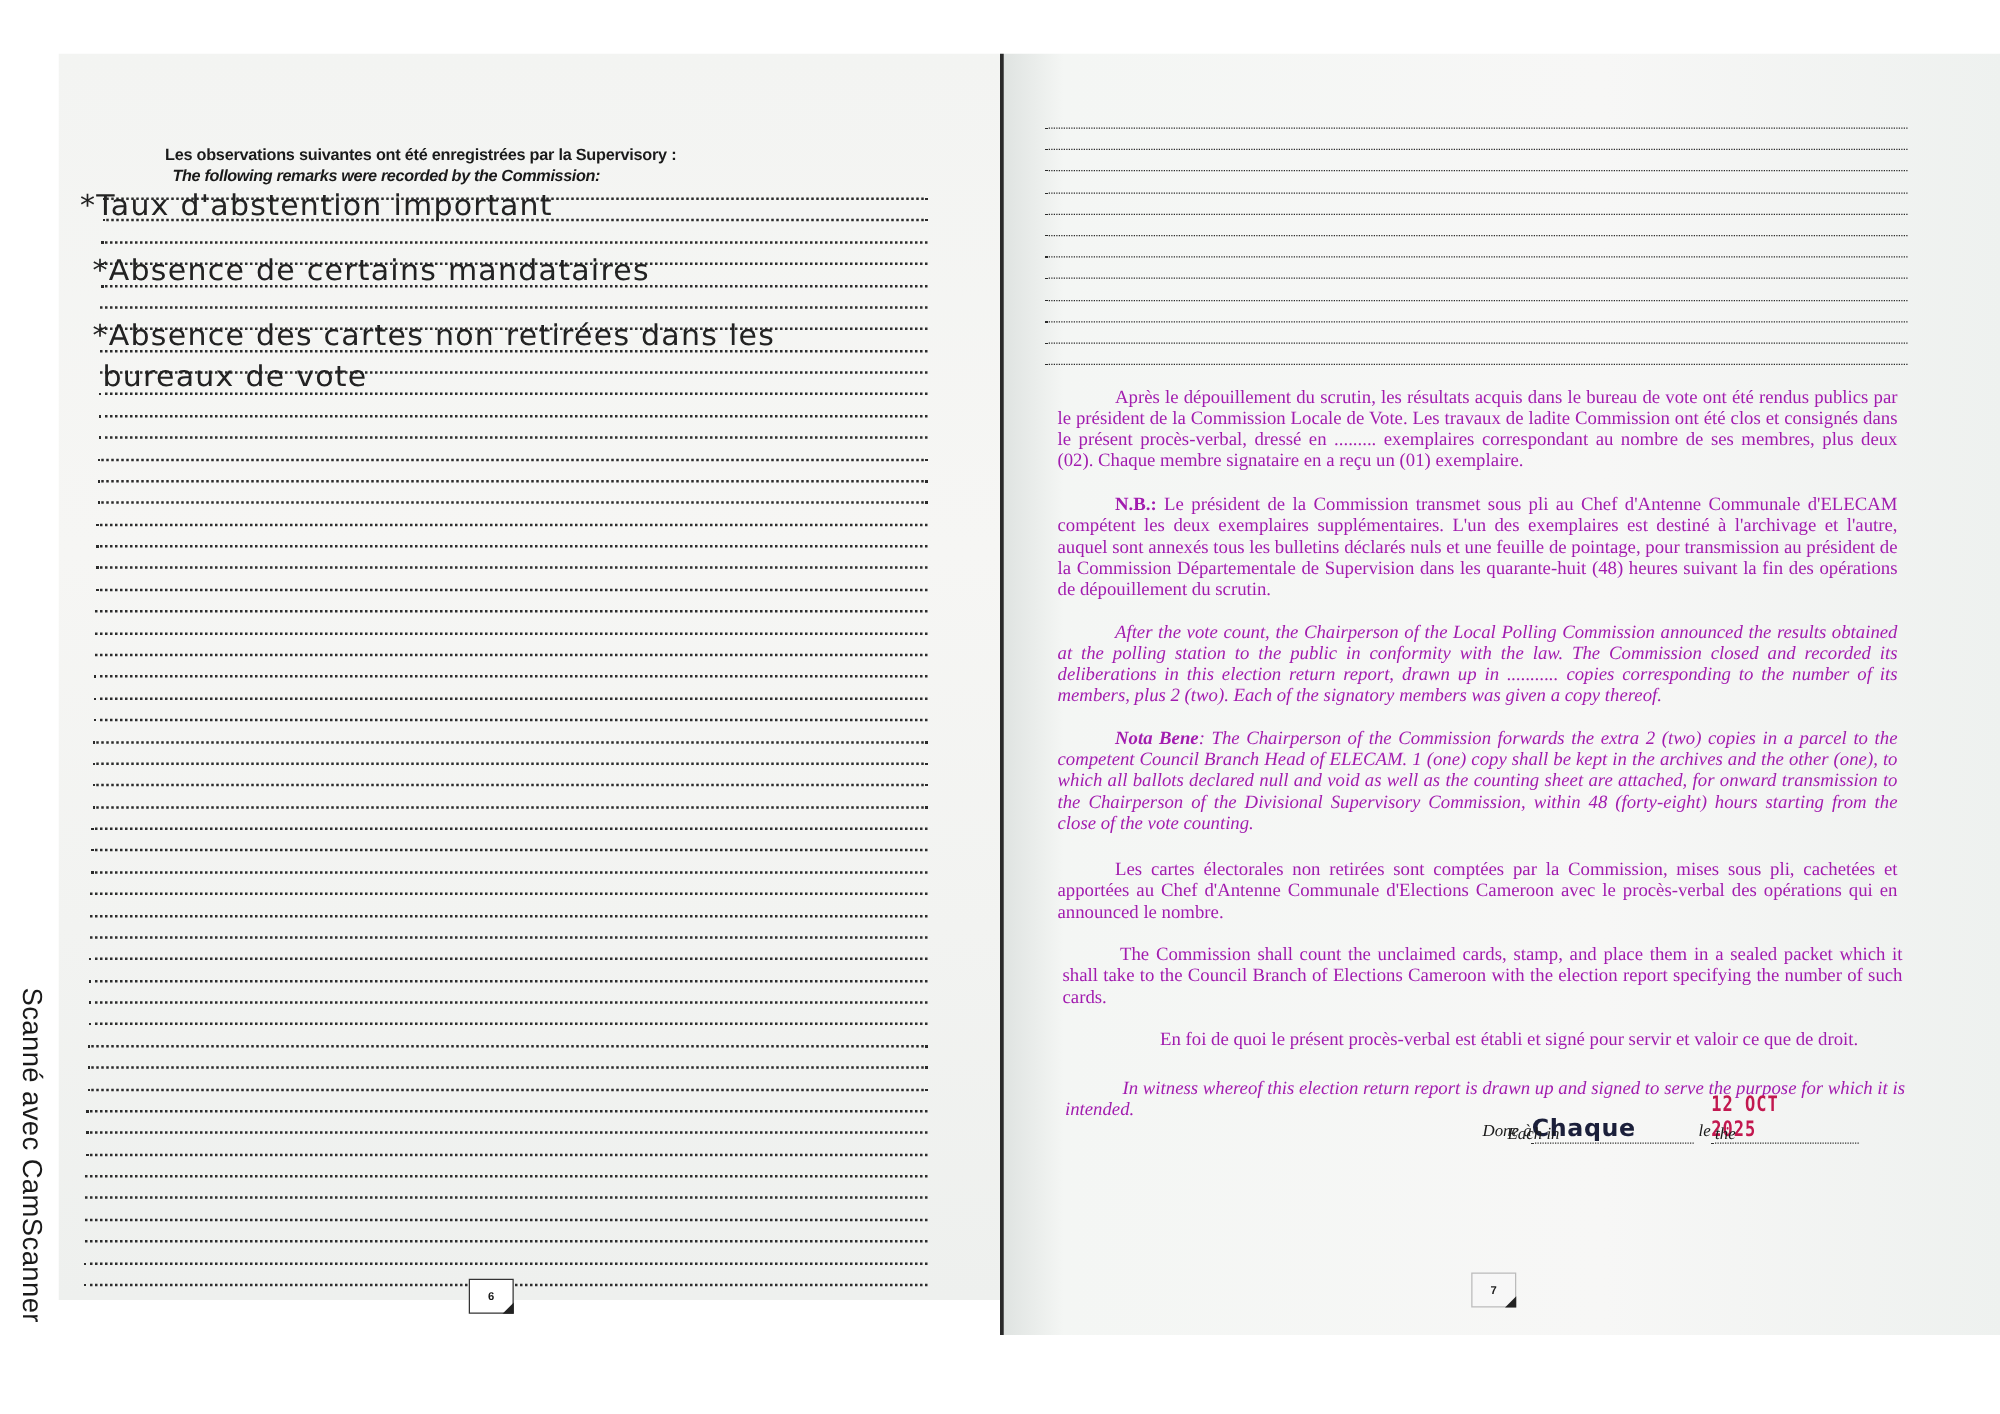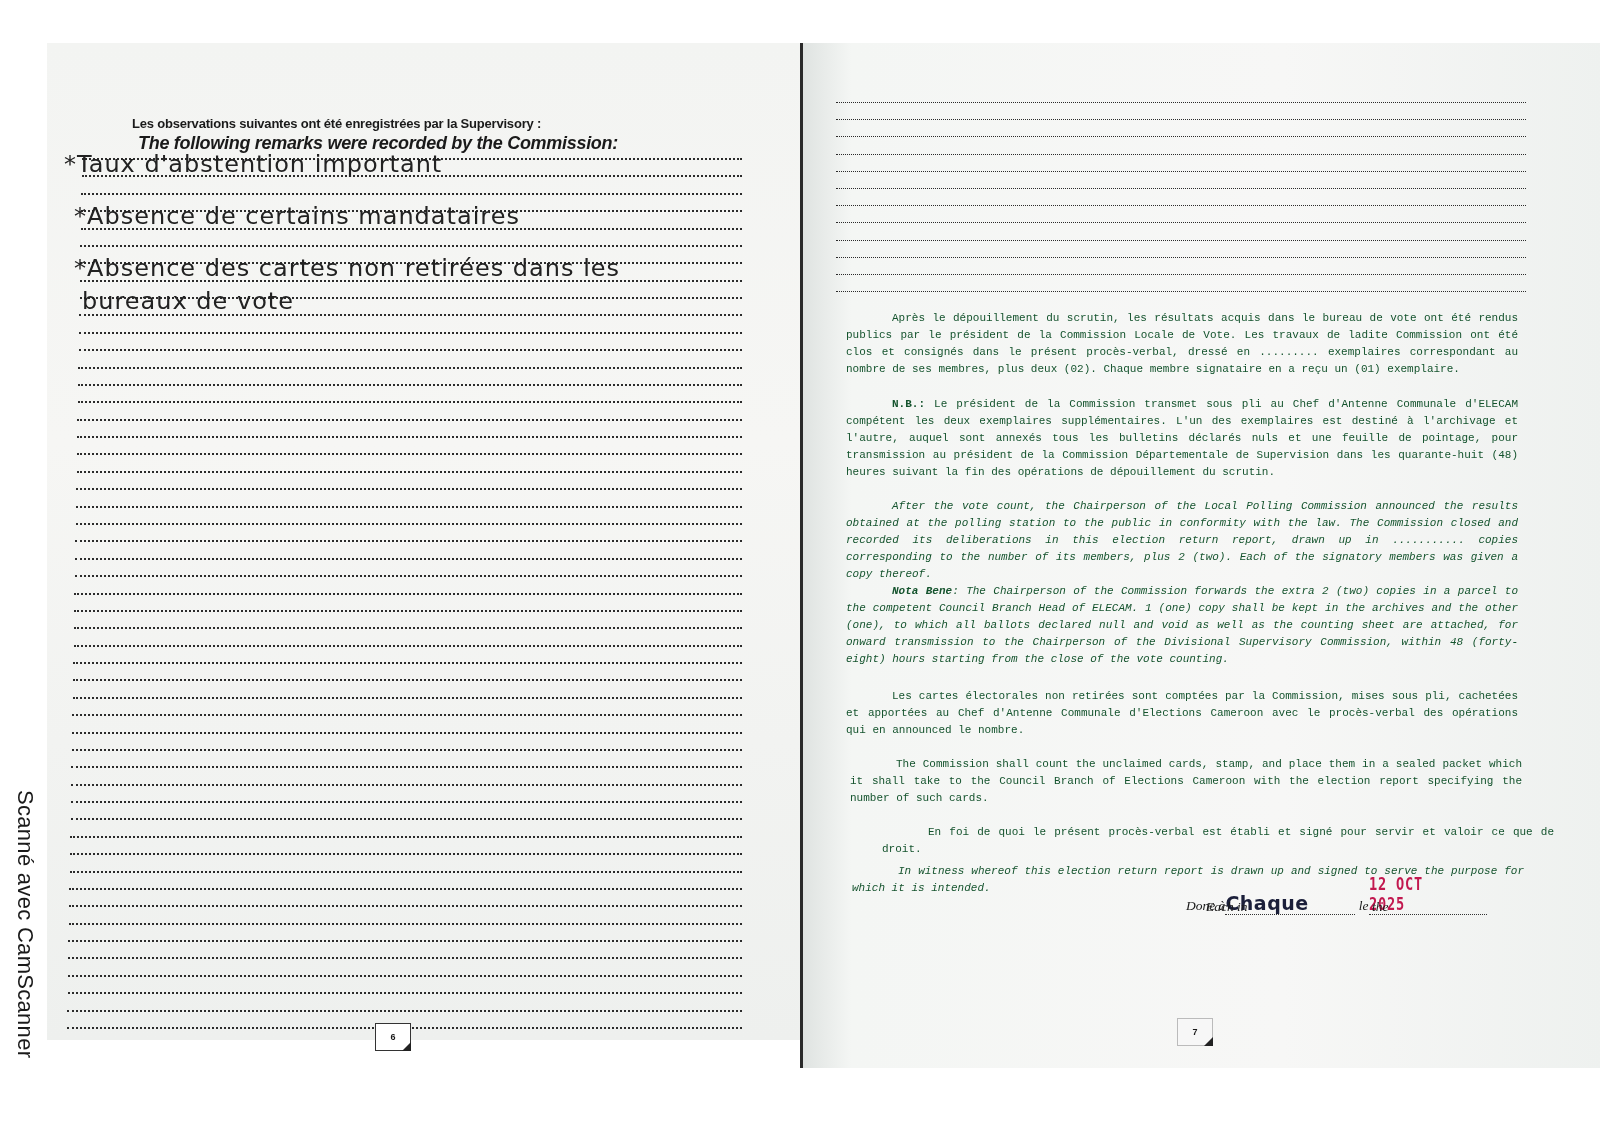--- a/index.html
+++ b/index.html
@@ -14,41 +14,41 @@
     background:#f5f6f4;
   }
   #page-left { left:47px; top:43px; width:755px; height:997px;
     background:linear-gradient(180deg,#f3f4f2 0%,#f6f6f4 40%,#eef0ee 100%); }
   #page-right { left:800px; top:43px; width:800px; height:1025px;
     background:linear-gradient(90deg,#dfe3e1 0%,#f4f6f4 6%,#f7f7f6 60%,#eef1ef 100%);
     border-left:3px solid #2a2a2a; }
   .heading-fr { position:absolute; left:132px; top:116px; font-family:"Liberation Sans",sans-serif;
     font-weight:bold; font-size:13px; letter-spacing:-0.2px; }
   .heading-en { position:absolute; left:138px; top:133px; font-family:"Liberation Sans",sans-serif;
-    font-weight:bold; font-style:italic; font-size:18px; letter-spacing:-0.3px; }
+    font-weight:bold; font-style:italic; font-size:13px; letter-spacing:-0.3px; }
   .dotline {
     position:absolute; height:0; border-top:2px dotted #2b2b2b;
   }
   .hand {
     position:absolute; font-family:"DejaVu Sans", sans-serif; font-size:24px;
     color:#222; letter-spacing:1px; white-space:nowrap; font-weight:normal;
     transform:scaleY(0.95);
   }
   .pgnum {
     position:absolute; width:34px; height:26px; border:1px solid #333;
     background:#fff; font-size:9px; font-weight:bold; text-align:center; line-height:26px;
     font-family:"Liberation Sans",sans-serif;
   }
   .pgnum::after {
     content:""; position:absolute; right:-1px; bottom:-1px; width:0; height:0;
     border-left:9px solid transparent; border-bottom:9px solid #222;
   }
   .para {
-    position:absolute; left:846px; width:672px; font-size:11px; line-height:17px;
-    text-align:justify; font-family:Liberation Mono, monospace; color:#14532d;
+    position:absolute; left:846px; width:672px; font-size:15px; line-height:17px;
+    text-align:justify; font-family:Liberation Serif, serif; color:#a21caf;
   }
   .para.it { font-style:italic; }
   .indent { display:inline-block; width:46px; }
   .b { font-weight:bold;margin-top:23px; }
   .signrow { position:absolute; font-style:italic; font-size:13.5px; font-family:"Liberation Serif",serif; }
   .hand-city { font-family:"DejaVu Sans",sans-serif; font-style:normal; font-weight:bold;
     font-size:19px; color:#1b1f3a; letter-spacing:0.5px; }
   .stamp { font-family:"DejaVu Sans Mono",monospace; font-style:normal; font-weight:bold;
     font-size:17px; color:#c2184f; letter-spacing:1px; transform:scaleX(0.8); display:inline-block; transform-origin:left; }
   .watermark {

